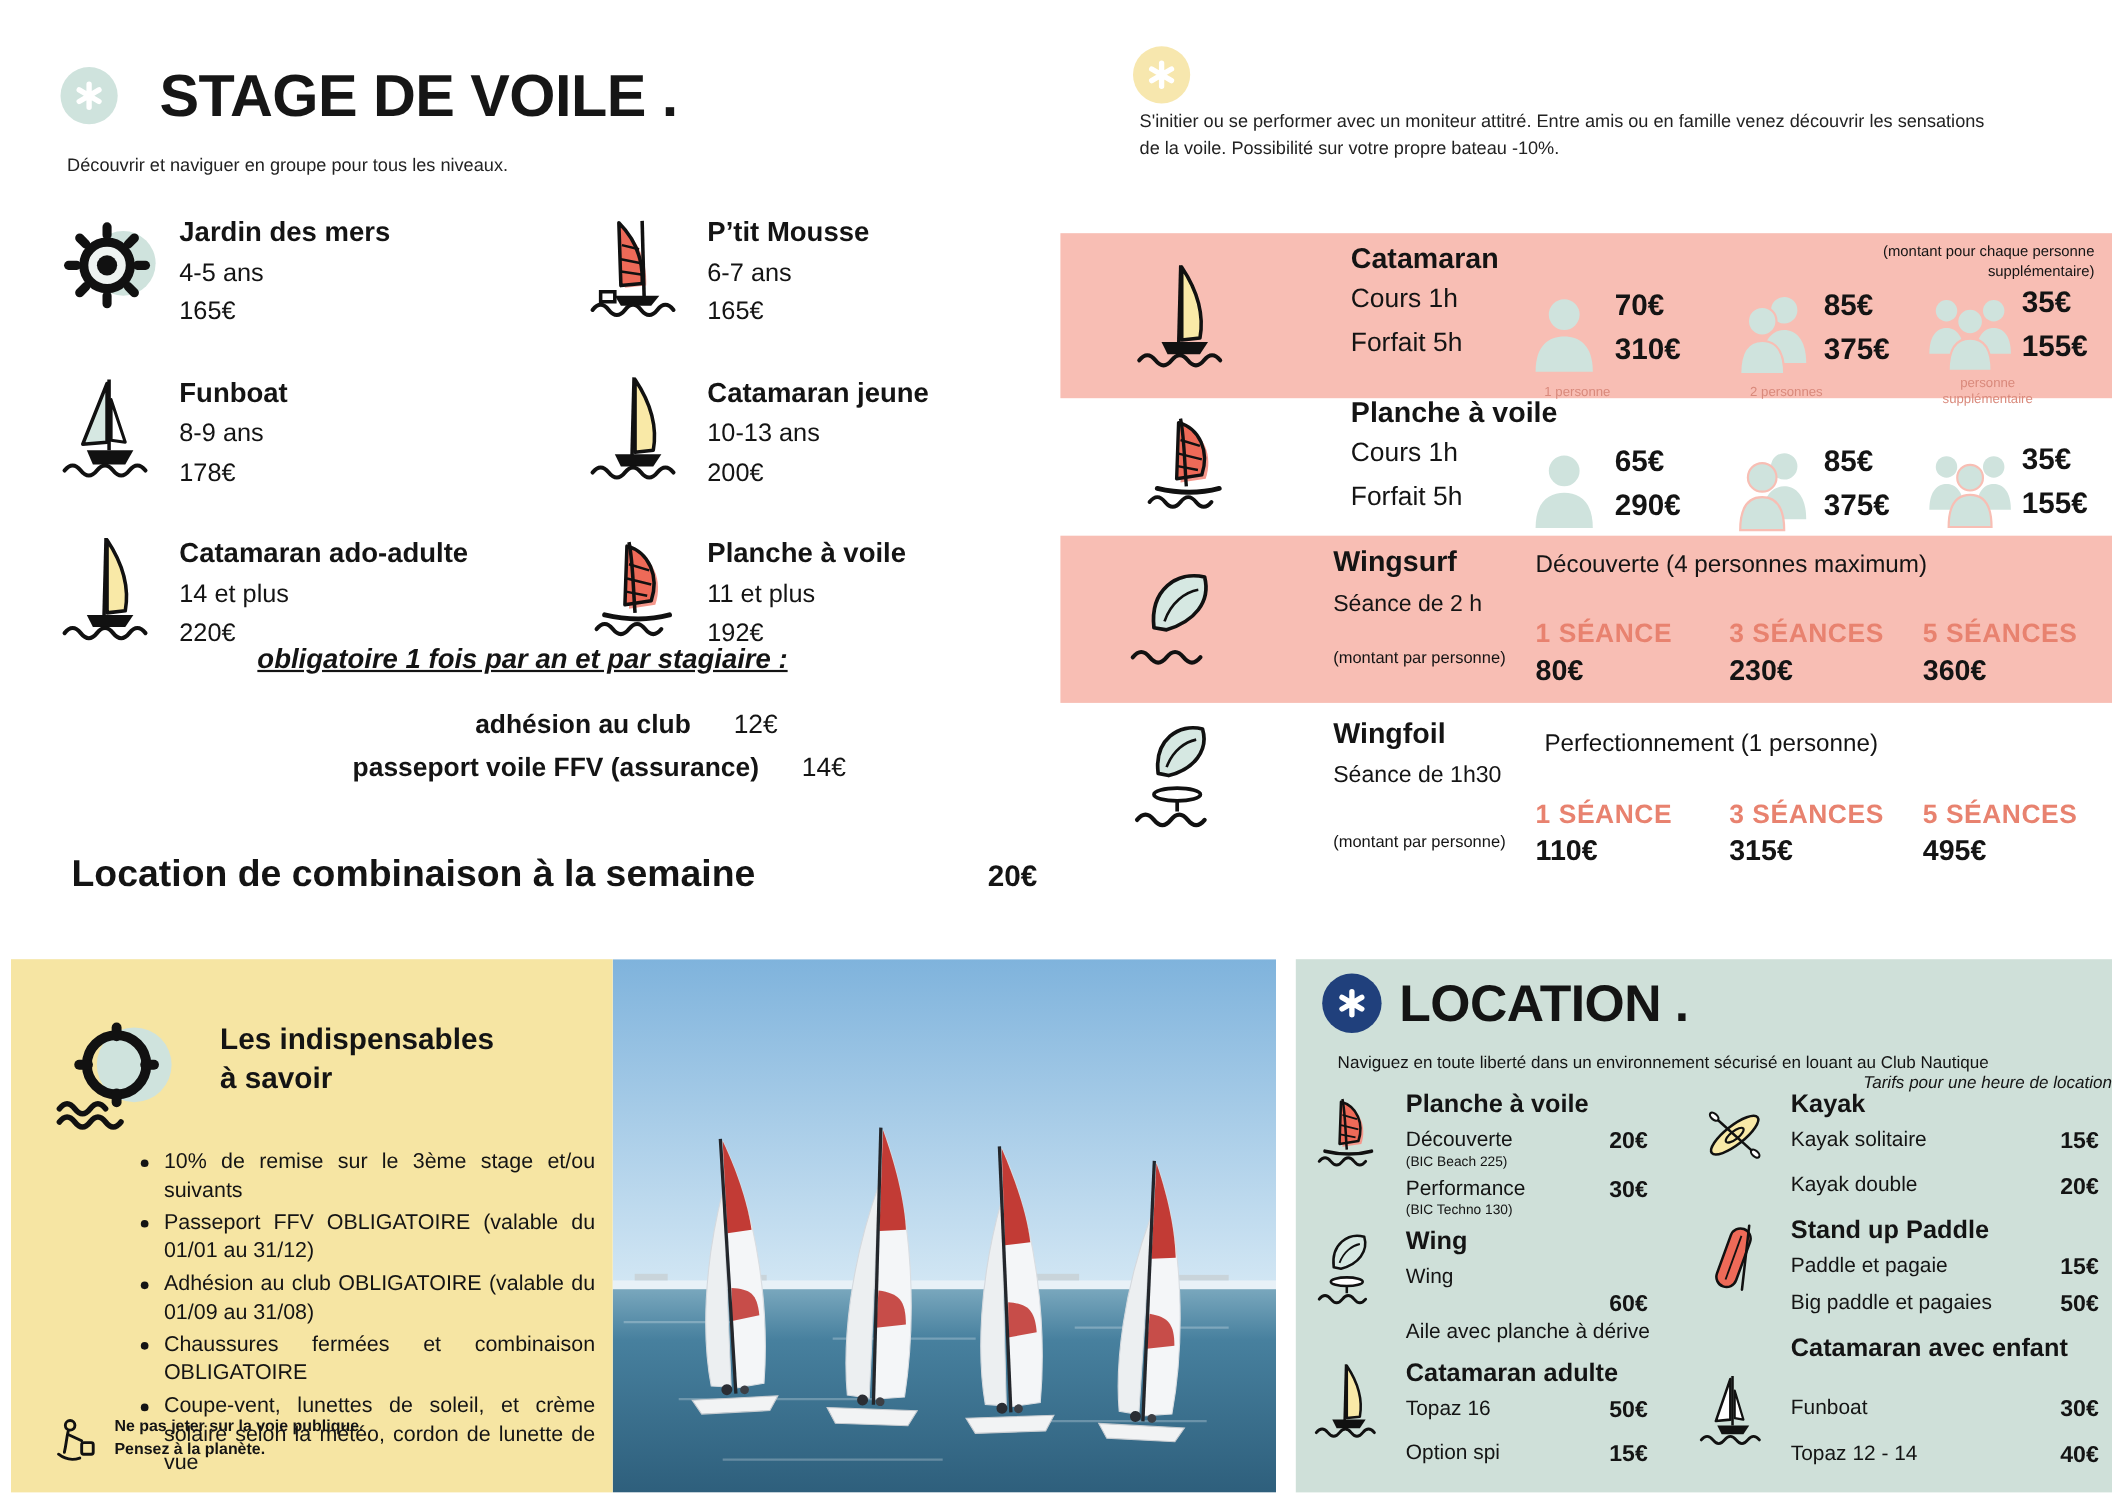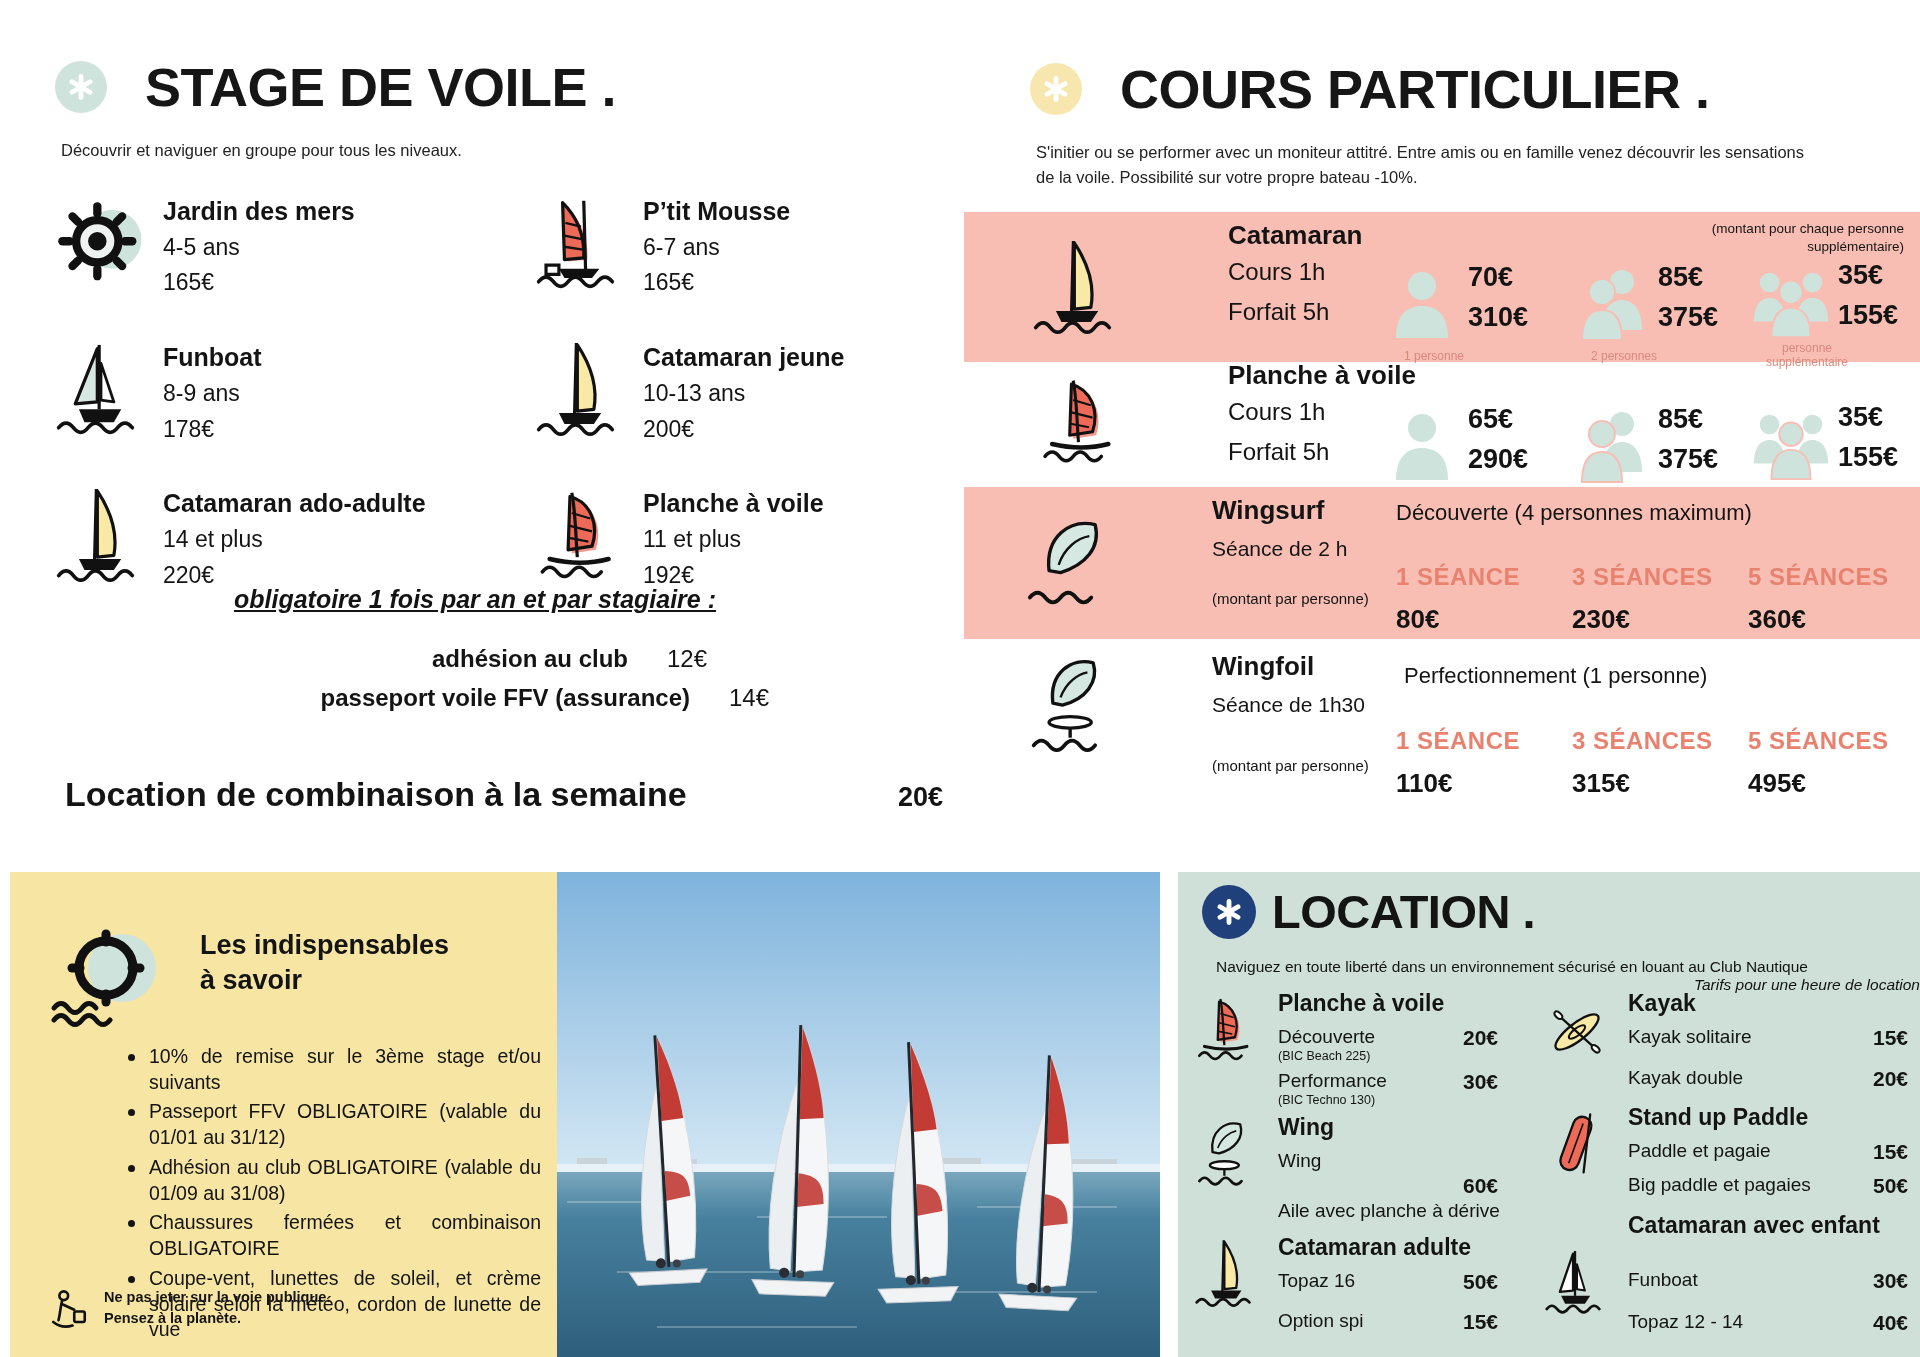--- a/index.html
+++ b/index.html
@@ -51,21 +51,21 @@
   .tier .tl{position:absolute;left:-12px;top:88px;width:112px;text-align:center;font-size:12px;color:#d9897b;line-height:1.15;}
   .tier.t3 .pic{width:78px;left:-8px;}
   .tier.t3 .tl{width:134px;left:-20px;top:82px;}
   .note{position:absolute;right:16px;top:8px;width:234px;text-align:right;font-size:13.5px;line-height:1.3;}
   .w-desc{position:absolute;font-size:22px;font-weight:500;white-space:nowrap;}
   .session{position:absolute;font-size:21px;white-space:nowrap;}
   .per-person{position:absolute;font-size:15px;white-space:nowrap;}
   .cols{position:absolute;display:flex;}
   .col{width:176px;}
   .col-h{font-size:24px;font-weight:800;color:#e8826f;letter-spacing:.5px;white-space:nowrap;}
-  .col-p{font-size:26px;font-weight:600;margin-top:13px;}
+  .col-p{font-size:26px;font-weight:600;margin-top:3px;}
 
   
   .panel-yellow{position:absolute;left:10px;top:872px;width:547px;height:485px;background:#f6e5a3;}
   .py-title{position:absolute;left:190px;top:56px;font-size:27px;font-weight:800;line-height:1.3;}
   .buoy{position:absolute;left:40px;top:44px;width:120px;height:120px;}
   .bullets{position:absolute;left:118px;top:172px;width:424px;}
   .bullet{display:flex;gap:14px;margin-bottom:4px;}
   .bullet .dot{width:7px;height:7px;border-radius:50%;background:#141414;flex:none;margin-top:10px;}
   .bullet .bt{font-size:19.5px;line-height:1.32;text-align:justify;width:392px;}
   .py-footer{position:absolute;left:38px;top:415px;display:flex;gap:14px;align-items:center;}
@@ -319,21 +319,20 @@
     <span class="wp">20€</span>
   </div>
 
   <section class="cours">
     <div class="sec-head">
       <span class="badge yellow">
           <svg>
             <use href="#ic-ast"></use>
           </svg>
         </span>
-      <h1 class="title">COURS PARTICULIER .</h1>
     </div>
     <p class="sub">S'initier ou se performer avec un moniteur attitré. Entre amis ou en famille venez découvrir les sensations de la voile. Possibilité sur votre propre bateau -10%.</p>
   </section>
 
   <div class="bands">
 
     <div class="band pink" style="height:150px">
       <span class="b-ic" style="left:68px;top:24px"><svg width="92" height="104">
             <use href="#ic-sail-yellow"></use>
           </svg></span>

